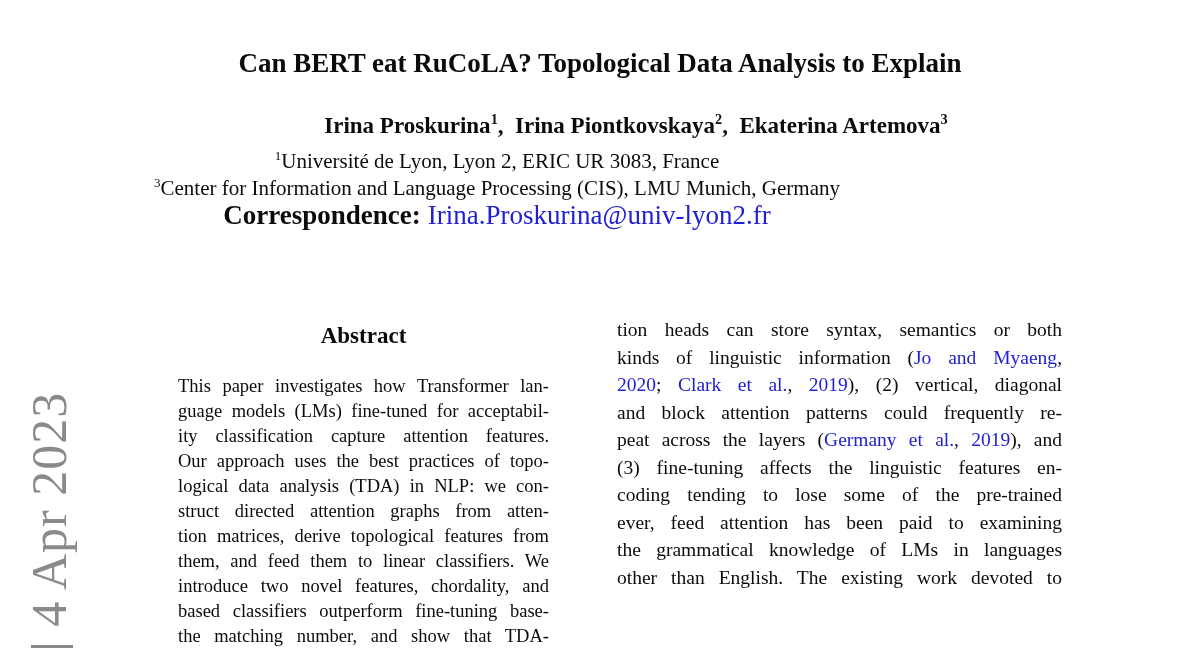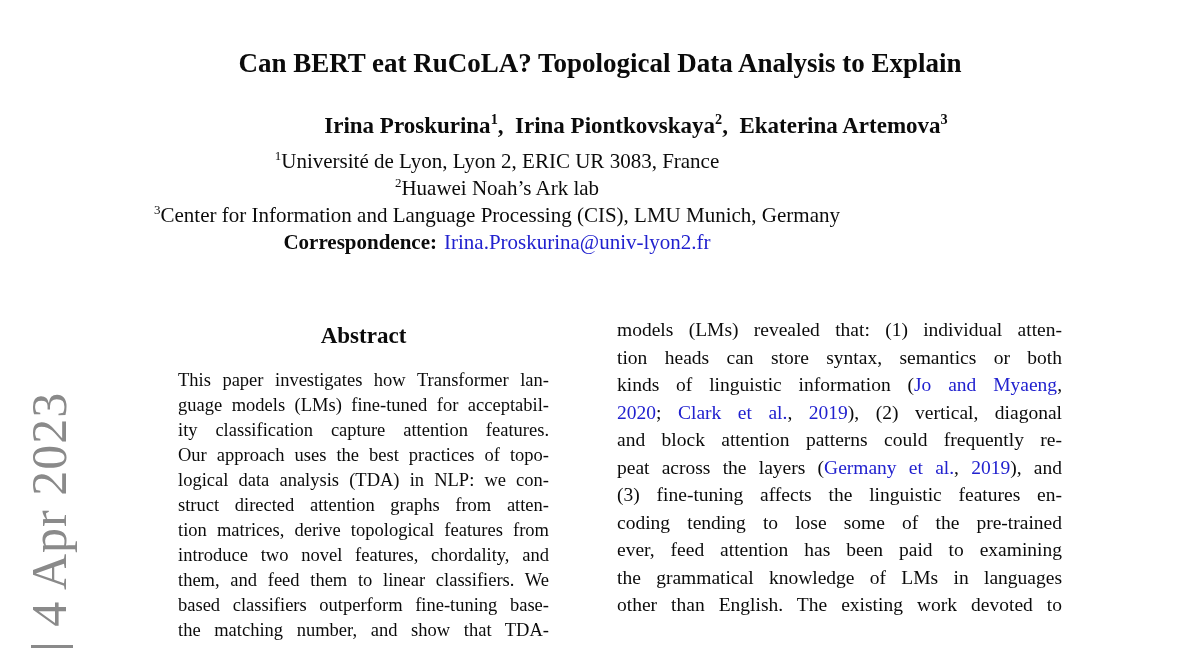--- a/index.html
+++ b/index.html
@@ -15,32 +15,32 @@
     text-align:center; font-size:27px; font-weight:bold; line-height:34px;
   }
   .authors-line {
     position:absolute; left:0; top:112px; width:1200px;
     text-align:center; font-size:23px; font-weight:bold; line-height:28px;margin-left:36px;
   }
   .affil-block {
     position:absolute; left:0; top:140px; width:994px; text-align:center;margin-top:8px;
   }
   .affil-line { font-size:21px; line-height:27px; }
-  .corr-line  { font-size:21px; line-height:27px; }
+  .corr-line  { font-size:27px; line-height:27px; }
   .corr-label { font-weight:bold; margin-right:7px; }
   .email-link { color:var(--link); }
   sup, .sup {
     font-size:62%; vertical-align:super; line-height:0;
   }
   .abstract-col {
     position:absolute; left:178px; top:322px; width:371px;
   }
   .abstract-heading {
     text-align:center; font-size:23px; font-weight:bold; line-height:28px;
-    margin-bottom:18px;
+    margin-bottom:24px;
   }
   .abstract-body {
     font-size:18.5px; line-height:25px; word-spacing:-0.5px;
   }
   .intro-col {
     position:absolute; left:617px; top:316px; width:445px;
     font-size:19.5px; line-height:27.5px; word-spacing:-0.5px;
   }
   .tline { text-align:justify; text-align-last:justify; }
   .link { color:var(--link); }
@@ -59,47 +59,45 @@
   <div class="watermark">] 4 Apr 2023</div>
 
   <h1 class="title">Can BERT eat RuCoLA? Topological Data Analysis to Explain</h1>
 
   <div class="authors-line">
     <span>Irina Proskurina</span><sup>1</sup><span>,&nbsp; </span><span>Irina Piontkovskaya</span><sup>2</sup><span>,&nbsp; </span><span>Ekaterina Artemova</span><sup>3</sup>
   </div>
 
   <div class="affil-block">
     <div class="affil-line"><sup>1</sup><span>Université de Lyon, Lyon 2, ERIC UR 3083, France</span></div>
-    <div class="affil-line"><sup>2</sup><span>Huawei Noah’s Ark lab</span></div>
     <div class="affil-line"><sup>3</sup><span>Center for Information and Language Processing (CIS), LMU Munich, Germany</span></div>
     <div class="corr-line">
       <span class="corr-label">Correspondence:</span><span class="email-link">Irina.Proskurina@univ-lyon2.fr</span>
     </div>
   </div>
 
   <div class="abstract-col">
     <div class="abstract-heading">Abstract</div>
     <div class="abstract-body">
         <div class="tline"><span>This paper investigates how Transformer lan-</span></div>
         <div class="tline"><span>guage models (LMs) fine-tuned for acceptabil-</span></div>
         <div class="tline"><span>ity classification capture attention features.</span></div>
         <div class="tline"><span>Our approach uses the best practices of topo-</span></div>
         <div class="tline"><span>logical data analysis (TDA) in NLP: we con-</span></div>
         <div class="tline"><span>struct directed attention graphs from atten-</span></div>
         <div class="tline"><span>tion matrices, derive topological features from</span></div>
+        <div class="tline"><span>them, and feed them to linear classifiers. We</span></div>
         <div class="tline"><span>introduce two novel features, chordality, and</span></div>
-        <div class="tline"><span>them, and feed them to linear classifiers. We</span></div>
         <div class="tline"><span>based classifiers outperform fine-tuning base-</span></div>
         <div class="tline"><span>the matching number, and show that TDA-</span></div>
         <div class="tline"><span>lines. We experiment with two datasets, CoLA</span></div>
       </div>
   </div>
 
   <div class="intro-col">
-      <div class="tline"><span>models (LMs) revealed that: (1) individual atten-</span></div>
       <div class="tline"><span>tion heads can store syntax, semantics or both</span></div>
       <div class="tline"><span>kinds of linguistic information (</span><span class="link">Jo and Myaeng</span><span>,</span></div>
       <div class="tline"><span class="link">2020</span><span>; </span><span class="link">Clark et al.</span><span>, </span><span class="link">2019</span><span>), (2) vertical, diagonal</span></div>
       <div class="tline"><span>and block attention patterns could frequently re-</span></div>
       <div class="tline"><span>peat across the layers (</span><span class="link">Germany et al.</span><span>, </span><span class="link">2019</span><span>), and</span></div>
       <div class="tline"><span>(3) fine-tuning affects the linguistic features en-</span></div>
       <div class="tline"><span>coding tending to lose some of the pre-trained</span></div>
       <div class="tline"><span>ever, feed attention has been paid to examining</span></div>
       <div class="tline"><span>the grammatical knowledge of LMs in languages</span></div>
       <div class="tline"><span>other than English. The existing work devoted to</span></div>

